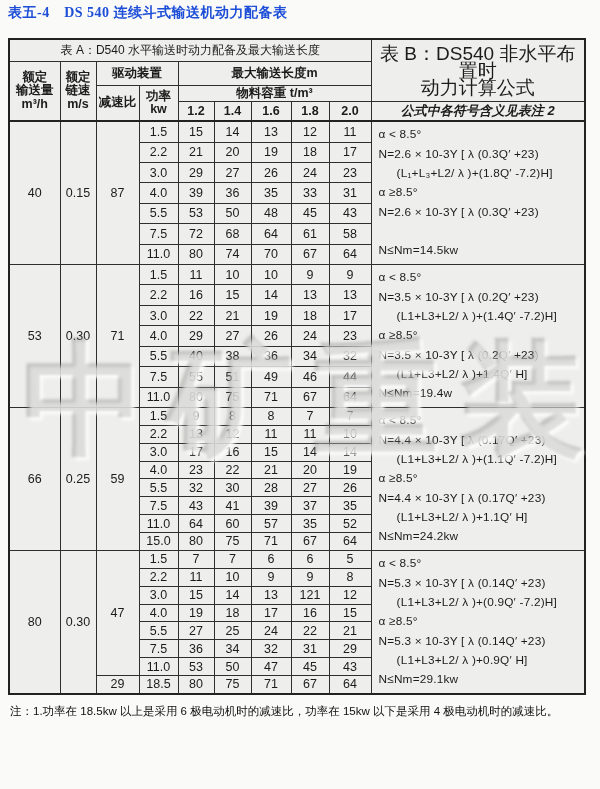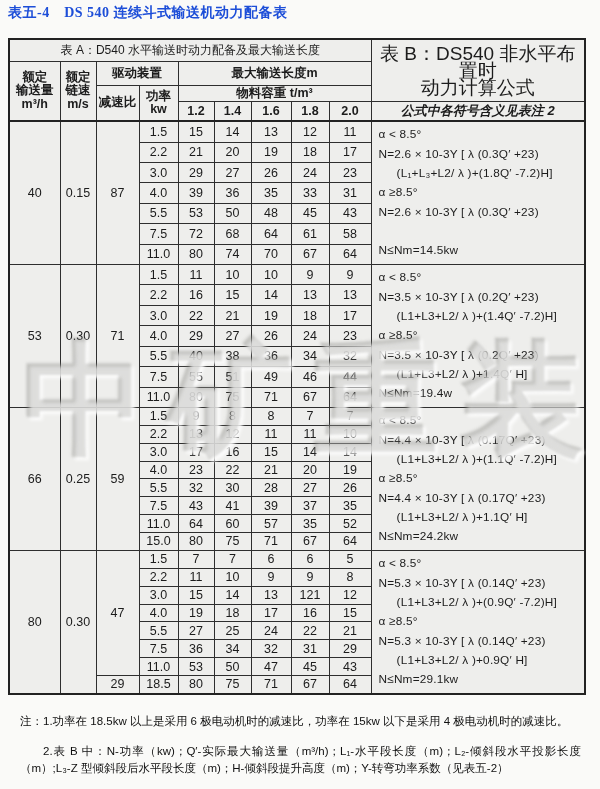--- a/index.html
+++ b/index.html
@@ -49,21 +49,21 @@
     font-size:124px;font-weight:bold;
     color:rgba(125,125,118,0.22);
     text-shadow:3px 3px 3px rgba(255,255,255,0.85),-1px -1px 2px rgba(110,110,105,0.18);
     filter:blur(1.2px);
     pointer-events:none;z-index:5;
   }
   .notes{
     position:absolute;left:8px;top:701px;width:585px;
     font-size:11.5px;line-height:17.6px;color:#101010;
   }
-  .notes p{margin:12px;text-align:justify;}
+  .notes p{margin:2px;text-align:justify;}
   .notes p.ind{text-indent:2em;}
 </style>
 </head>
 <body>
 
 <h1 class="doc-title">表五-4　DS 540 连续斗式输送机动力配备表</h1>
 
 <table class="main">
   <colgroup>
     <col style="width:51px">
@@ -411,14 +411,13 @@
 
 <div class="watermark">
     <span>中</span>
     <span>矿</span>
     <span>重</span>
     <span>装</span>
   </div>
 
 <div class="notes">
   <p>注：1.功率在 18.5kw 以上是采用 6 极电动机时的减速比，功率在 15kw 以下是采用 4 极电动机时的减速比。</p>
-  <p class="ind">2.表 B 中：N-功率（kw)；Q′-实际最大输送量（m³/h)；L₁-水平段长度（m)；L₂-倾斜段水平投影长度（m）;L₃-Z 型倾斜段后水平段长度（m)；H-倾斜段提升高度（m)；Y-转弯功率系数（见表五-2）</p>
 </div>
 
 </body></html>

